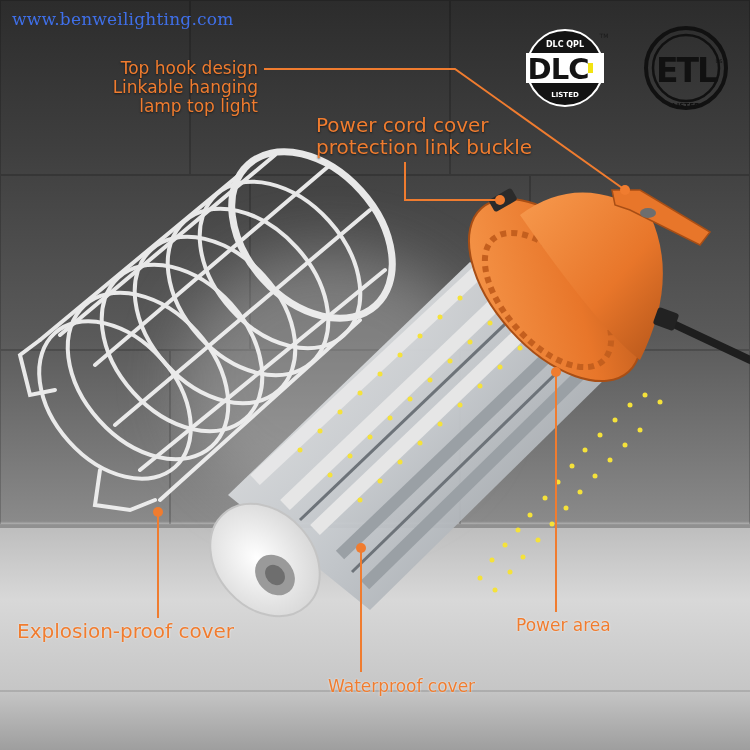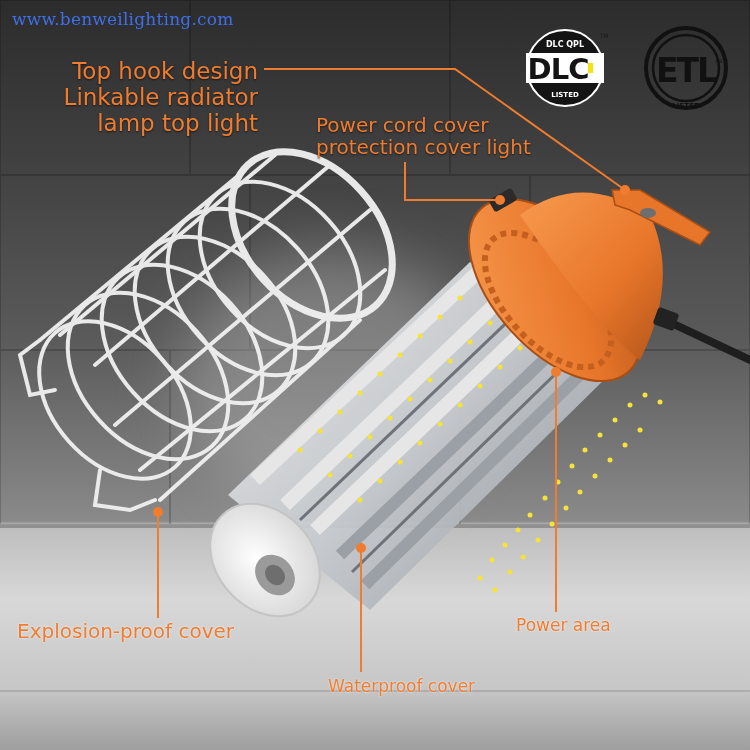--- a/index.html
+++ b/index.html
@@ -20,21 +20,21 @@
       position: absolute; left: 12px; top: 9px;
       font-family: "DejaVu Serif", serif; font-size: 17px; color: #3f6fe8;
       letter-spacing: 0.2px;
     }
     .callout {
       position: absolute; color: #f07c2f; font-family: "DejaVu Sans", sans-serif;
       line-height: 1.12; text-shadow: 0 0 1px rgba(0,0,0,0.25);
     }
     .callout.dark-bg { text-shadow: 0 1px 2px rgba(0,0,0,0.6); }
     .callout.light-bg { text-shadow: 0 0 2px rgba(255,255,255,0.9); }
-    .hook-callout { right: 492px; top: 59px; font-size: 23px; text-align: right; }
+    .hook-callout { right: 492px; top: 59px; font-size: 17px; text-align: right; }
     .power-callout { left: 316px; top: 114px; font-size: 20px; }
     .cover-callout { left: 17px; top: 620px; font-size: 20px; }
     .radiator-callout { left: 516px; top: 616px; font-size: 17px; }
     .waterproof-callout { left: 328px; top: 677px; font-size: 17px; }
 
     .badge { position: absolute; }
     svg.overlay { position: absolute; left: 0; top: 0; }
   </style>
 </head>
 <body>
@@ -214,27 +214,27 @@
   <svg class="badge" style="left:640px;top:26px;" width="92" height="86" viewBox="0 0 92 86">
     <circle cx="46" cy="42" r="40" fill="none" stroke="#111111" stroke-width="4"></circle>
     <circle cx="46" cy="42" r="33" fill="none" stroke="#111111" stroke-width="2.5"></circle>
     <text x="46" y="56" text-anchor="middle" font-family="DejaVu Sans, sans-serif" font-size="33" font-weight="bold" fill="#111111" letter-spacing="-2">ETL</text>
     <text x="46" y="82" text-anchor="middle" font-family="DejaVu Sans, sans-serif" font-size="7" font-weight="bold" fill="#111111">LISTED</text>
     <text x="79" y="37" text-anchor="middle" font-family="DejaVu Sans, sans-serif" font-size="5" fill="#111111">US</text>
   </svg>
 
   <div class="callout dark-bg hook-callout">
     <div>Top hook design</div>
-    <div>Linkable radiator</div>
+    <div>Linkable hanging</div>
     <div>lamp top light</div>
   </div>
 
   <div class="callout dark-bg power-callout">
     <div>Power cord cover</div>
-    <div>protection cover light</div>
+    <div>protection link buckle</div>
   </div>
 
   <div class="callout light-bg cover-callout">Explosion-proof cover</div>
 
   <div class="callout light-bg radiator-callout">
     <div>Power area</div>
   </div>
 
   <div class="callout light-bg waterproof-callout">Waterproof cover</div>
 

